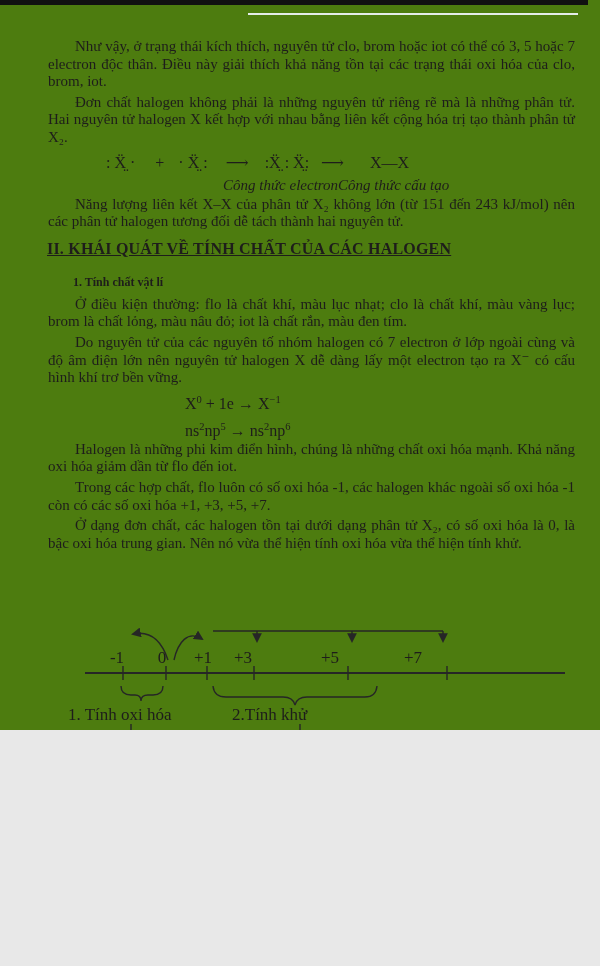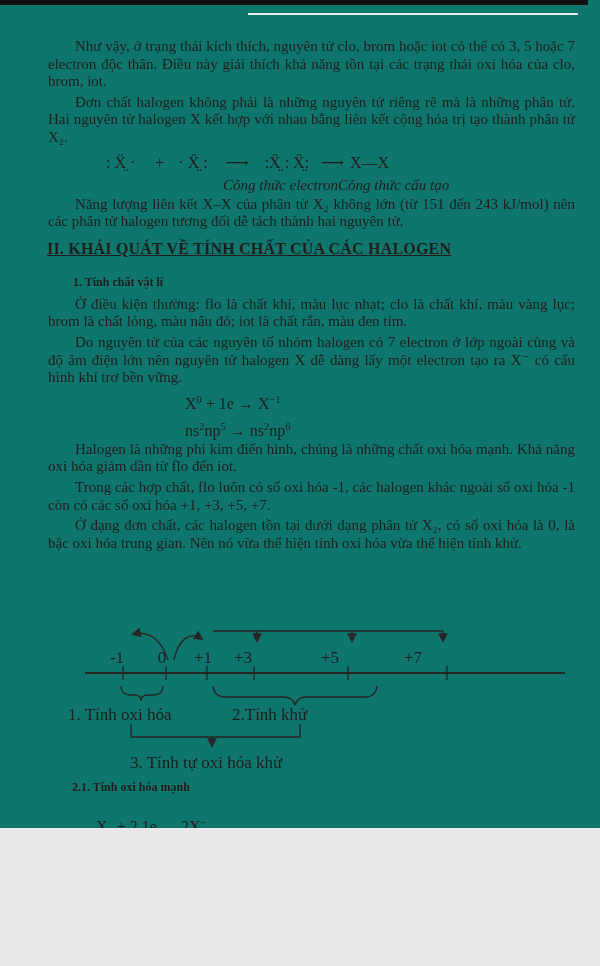--- a/index.html
+++ b/index.html
@@ -1,19 +1,19 @@
 <!DOCTYPE html>
 <html><head>
 <meta charset="utf-8">
 <style>
   html,body{margin:0;padding:0;background:#e8e8e8;}
   .page{
     position:relative;
-    width:600px;height:828px;
-    background:#0f766e;
+    width:600px;height:730px;
+    background:#4d7c0f;
     overflow:hidden;
     font-family:"Liberation Serif","DejaVu Serif",serif;
     color:#1e1d1b;
   }
   .top-bar{position:absolute;left:0;top:0;width:588px;height:5px;background:#111;}
   .faint-line{position:absolute;left:248px;top:13px;width:330px;height:2px;background:#e4ece9;}
   .bottom-bar{position:absolute;left:368px;top:958px;width:232px;height:8px;background:#f6eeea;border-top:1px solid #f1e4e0;}
 
   .text-col{position:absolute;left:48px;top:38px;width:527px;}
   p.body{font-size:15px;line-height:17.6px;text-align:justify;margin:0 0 3px 0;}
@@ -22,21 +22,21 @@
   h1.sec{font-size:16px;line-height:26px;margin:5px 0 11px -1px;font-weight:700;letter-spacing:.2px;text-decoration:underline;}
   h2.sub{font-size:12px;line-height:19px;margin:2px 0 4px 25px;font-weight:700;}
 
   .ef-row{display:flex;align-items:center;margin:4px 0 2px 58px;height:24px;font-size:16px;
           font-family:"Liberation Serif","DejaVu Serif","DejaVu Sans",serif;}
   .ef-row .g1{margin-left:20px;}
   .ef-row .g2{margin-left:14px;}
   .ef-row .g3{margin-left:18px;}
   .ef-row .g4{margin-left:16px;}
   .ef-row .g5{margin-left:12px;}
-  .ef-row .g6{margin-left:6px;font-family:Liberation Serif, serif;}
+  .ef-row .g6{margin-left:26px;font-family:Liberation Serif, serif;}
   .ef-labels{display:flex;margin:0 0 2px 175px;font-style:italic;font-size:15px;}
 
   .formula{font-size:16px;line-height:20px;margin:3px 0 0 48px;
            font-family:Liberation Serif, serif;}
   .formula.center{margin-left:137px;}
   .sup{font-size:10.5px;vertical-align:6px;}
   .sub{font-size:10.5px;vertical-align:-3px;}
 
   .diagram{position:absolute;left:0;top:616px;}
   .diagram text{font-family:"Liberation Serif","DejaVu Serif",serif;font-size:17px;fill:#1e1d1b;}

